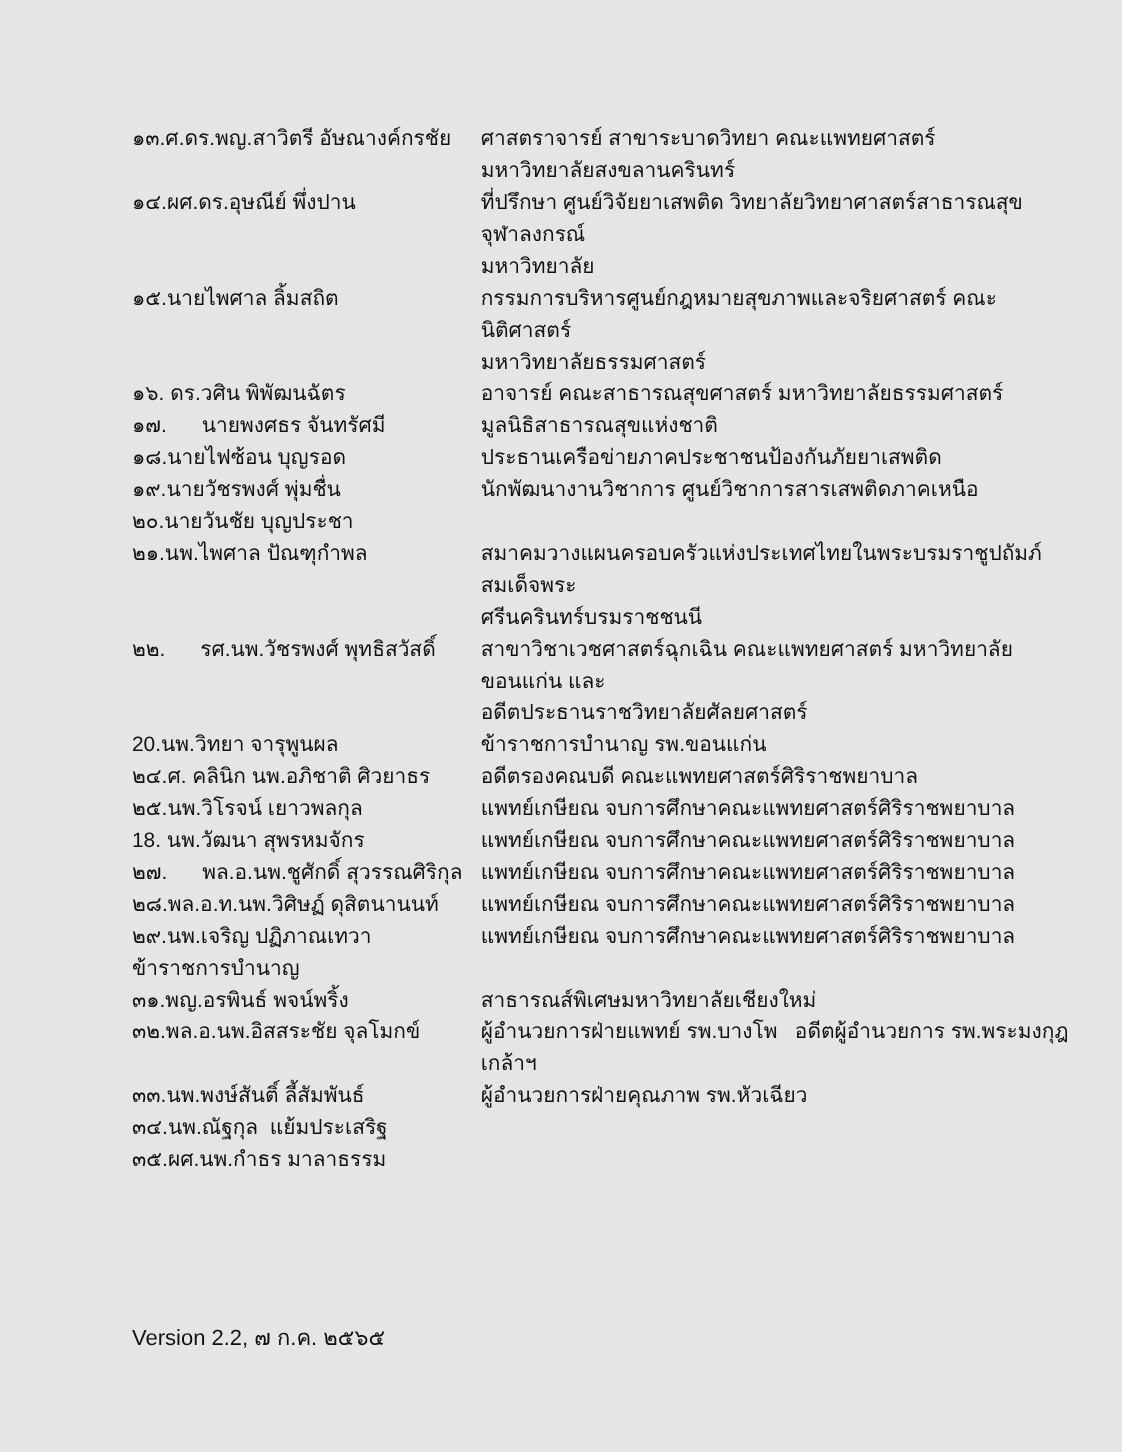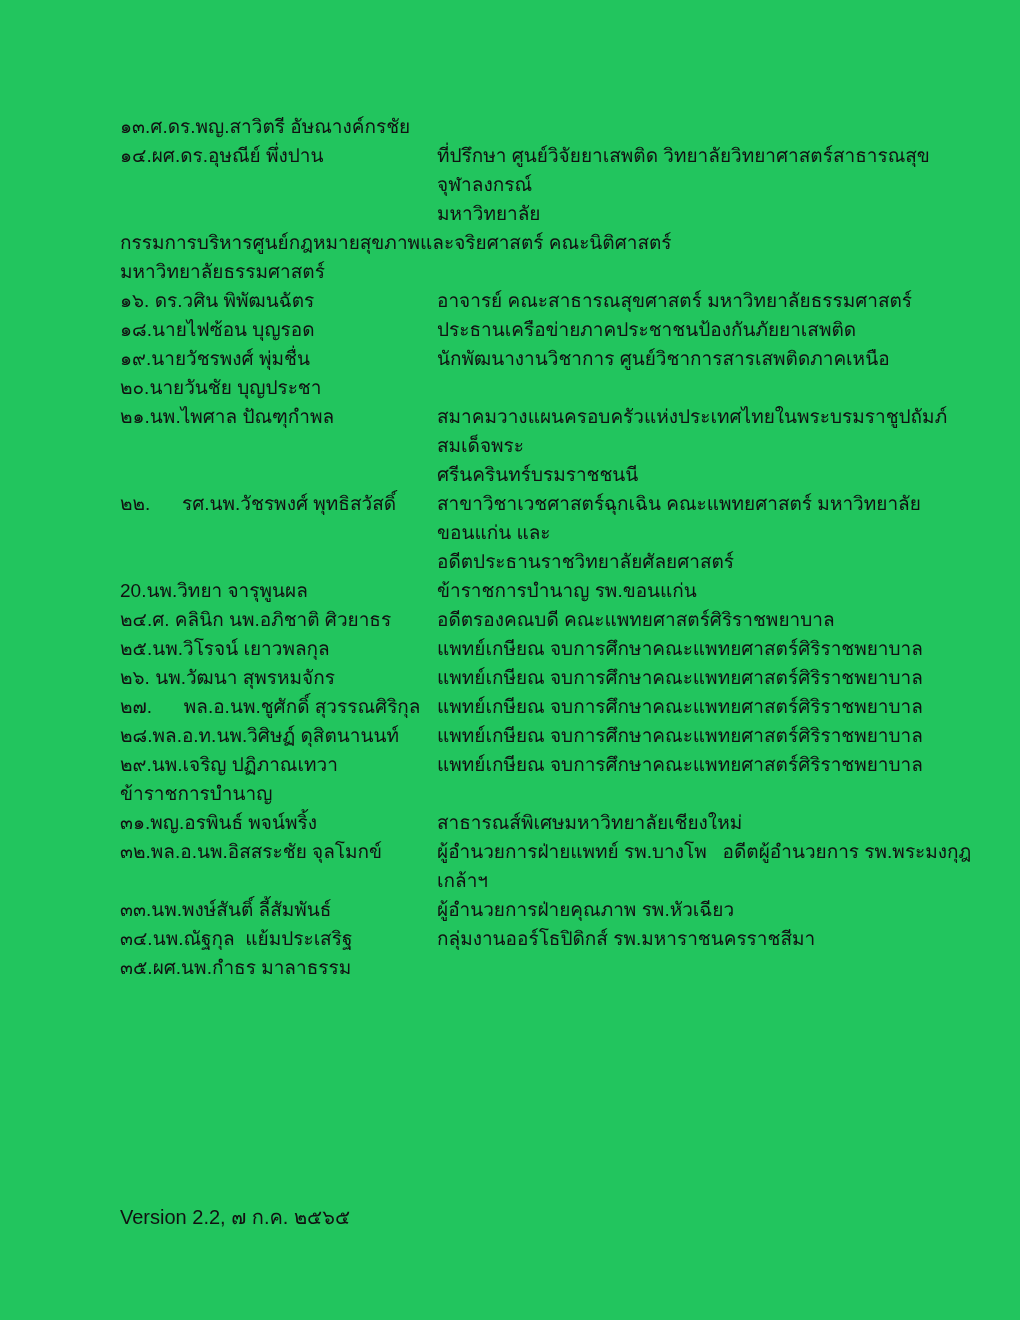--- a/index.html
+++ b/index.html
@@ -9,21 +9,21 @@
     background: #ffffff;
     font-family: "Liberation Sans", "DejaVu Sans", sans-serif;
     color: #111111;
     position: relative;
     overflow: hidden;
   }
   .page {
     position: absolute;
     left: 0; top: 0;
     width: 1020px; height: 1320px;
-    background: #22c55e;
+    background: #e5e5e5;
   }
   .content {
     position: absolute;
     left: 120px;
     top: 112px;
     width: 866px;
     font-size: 19px;
     line-height: 29px;
   }
   .row { display: flex; align-items: flex-start; }
@@ -46,38 +46,49 @@
 </style>
 </head>
 <body>
 
 <div class="page">
 
   <div class="content">
 
   <div class="row">
         <div class="name">๑๓.ศ.ดร.พญ.สาวิตรี อัษณางค์กรชัย</div>
+        <div class="desc">
+          <div class="desc-line">ศาสตราจารย์ สาขาระบาดวิทยา คณะแพทยศาสตร์</div>
+          <div class="desc-line">มหาวิทยาลัยสงขลานครินทร์</div>
+        </div>
       </div>
       <div class="row">
         <div class="name">๑๔.ผศ.ดร.อุษณีย์ พึ่งปาน</div>
         <div class="desc">
           <div class="desc-line">ที่ปรึกษา ศูนย์วิจัยยาเสพติด วิทยาลัยวิทยาศาสตร์สาธารณสุข จุฬาลงกรณ์</div>
           <div class="desc-line">มหาวิทยาลัย</div>
         </div>
       </div>
       <div class="row">
+        <div class="name">๑๕.นายไพศาล ลิ้มสถิต</div>
         <div class="desc">
           <div class="desc-line">กรรมการบริหารศูนย์กฎหมายสุขภาพและจริยศาสตร์ คณะนิติศาสตร์</div>
           <div class="desc-line">มหาวิทยาลัยธรรมศาสตร์</div>
         </div>
       </div>
       <div class="row">
         <div class="name">๑๖. ดร.วศิน พิพัฒนฉัตร</div>
         <div class="desc">
           <div class="desc-line">อาจารย์ คณะสาธารณสุขศาสตร์ มหาวิทยาลัยธรรมศาสตร์</div>
+        </div>
+      </div>
+      <div class="row">
+        <div class="name">๑๗.      นายพงศธร จันทรัศมี</div>
+        <div class="desc">
+          <div class="desc-line">มูลนิธิสาธารณสุขแห่งชาติ</div>
         </div>
       </div>
       <div class="row">
         <div class="name">๑๘.นายไฟซ้อน บุญรอด</div>
         <div class="desc">
           <div class="desc-line">ประธานเครือข่ายภาคประชาชนป้องกันภัยยาเสพติด</div>
         </div>
       </div>
       <div class="row">
         <div class="name">๑๙.นายวัชรพงศ์ พุ่มชื่น</div>
@@ -114,21 +125,21 @@
           <div class="desc-line">อดีตรองคณบดี คณะแพทยศาสตร์ศิริราชพยาบาล</div>
         </div>
       </div>
       <div class="row">
         <div class="name">๒๕.นพ.วิโรจน์ เยาวพลกุล</div>
         <div class="desc">
           <div class="desc-line">แพทย์เกษียณ จบการศึกษาคณะแพทยศาสตร์ศิริราชพยาบาล</div>
         </div>
       </div>
       <div class="row">
-        <div class="name">๒๖. นพ.วัฒนา สุพรหมจักร</div>
+        <div class="name">18. นพ.วัฒนา สุพรหมจักร</div>
         <div class="desc">
           <div class="desc-line">แพทย์เกษียณ จบการศึกษาคณะแพทยศาสตร์ศิริราชพยาบาล</div>
         </div>
       </div>
       <div class="row">
         <div class="name">๒๗.      พล.อ.นพ.ชูศักดิ์ สุวรรณศิริกุล</div>
         <div class="desc">
           <div class="desc-line">แพทย์เกษียณ จบการศึกษาคณะแพทยศาสตร์ศิริราชพยาบาล</div>
         </div>
       </div>
@@ -162,23 +173,20 @@
         </div>
       </div>
       <div class="row">
         <div class="name">๓๓.นพ.พงษ์สันติ์ ลี้สัมพันธ์</div>
         <div class="desc">
           <div class="desc-line">ผู้อำนวยการฝ่ายคุณภาพ รพ.หัวเฉียว</div>
         </div>
       </div>
       <div class="row">
         <div class="name">๓๔.นพ.ณัฐกุล  แย้มประเสริฐ</div>
-        <div class="desc">
-          <div class="desc-line">กลุ่มงานออร์โธปิดิกส์ รพ.มหาราชนครราชสีมา</div>
-        </div>
       </div>
       <div class="row">
         <div class="name">๓๕.ผศ.นพ.กำธร มาลาธรรม</div>
       </div>
     </div>
 
   <div class="footer">Version 2.2, ๗ ก.ค. ๒๕๖๕</div>
 
 </div>
 

